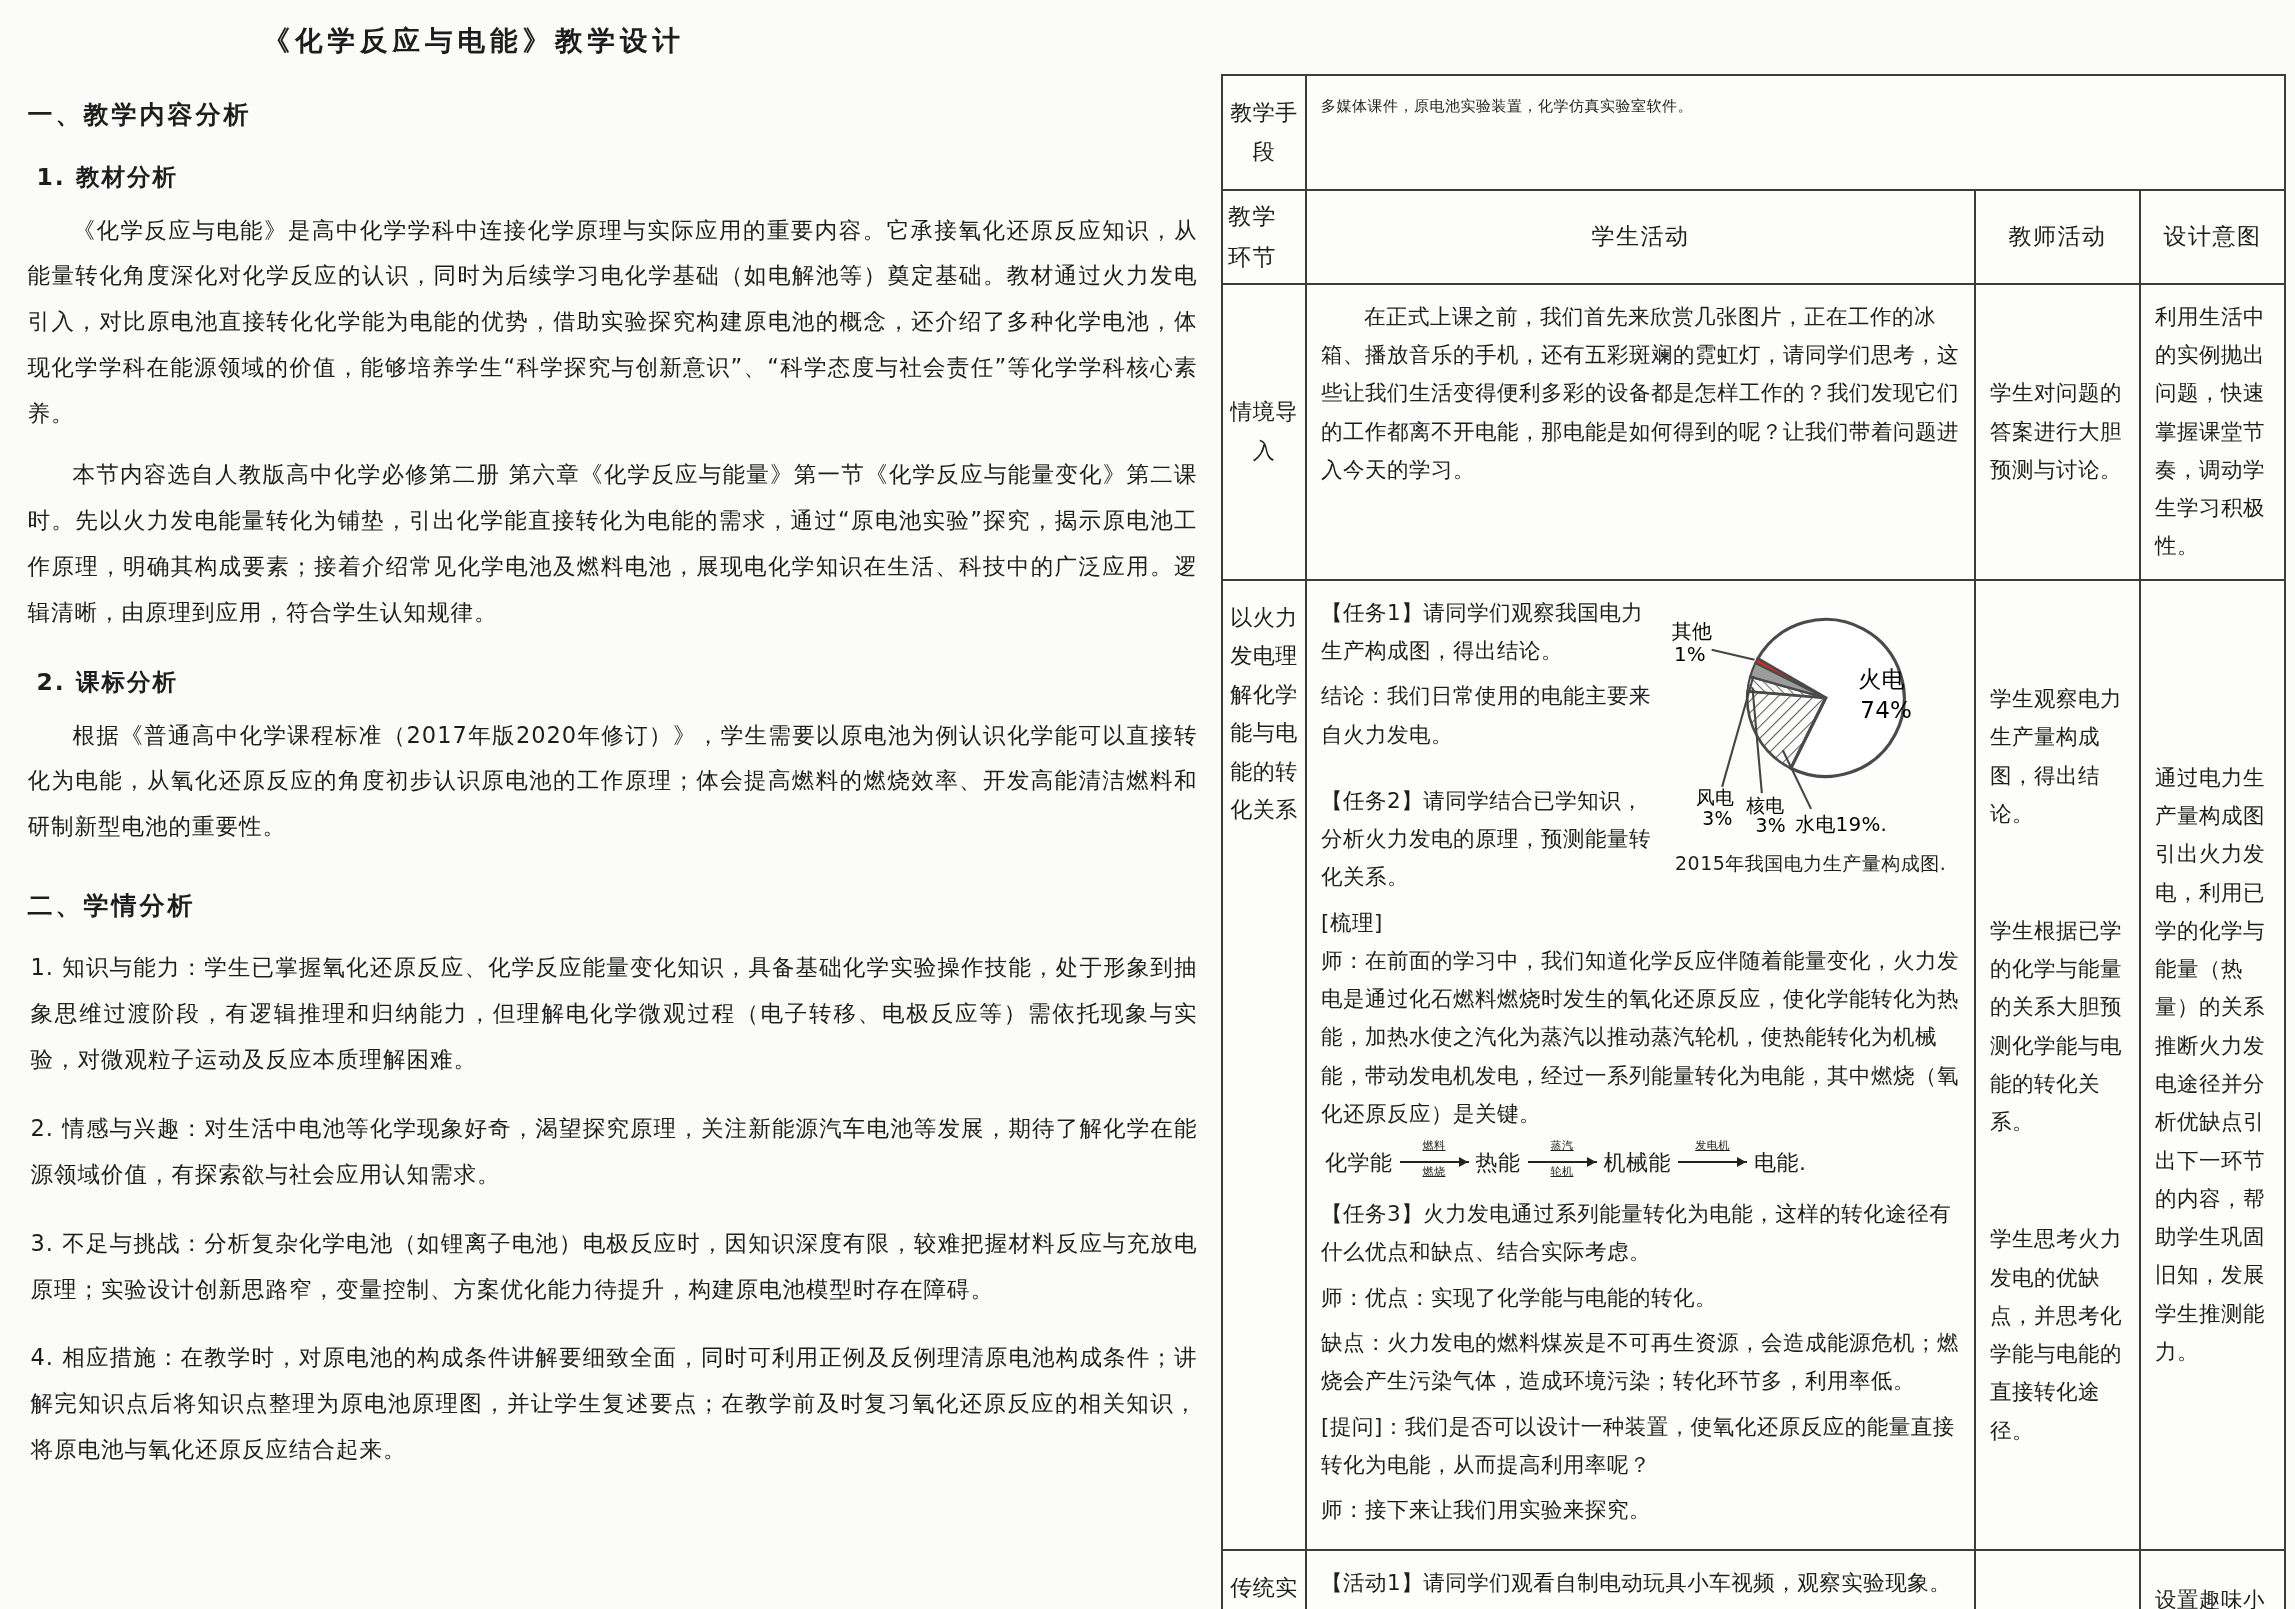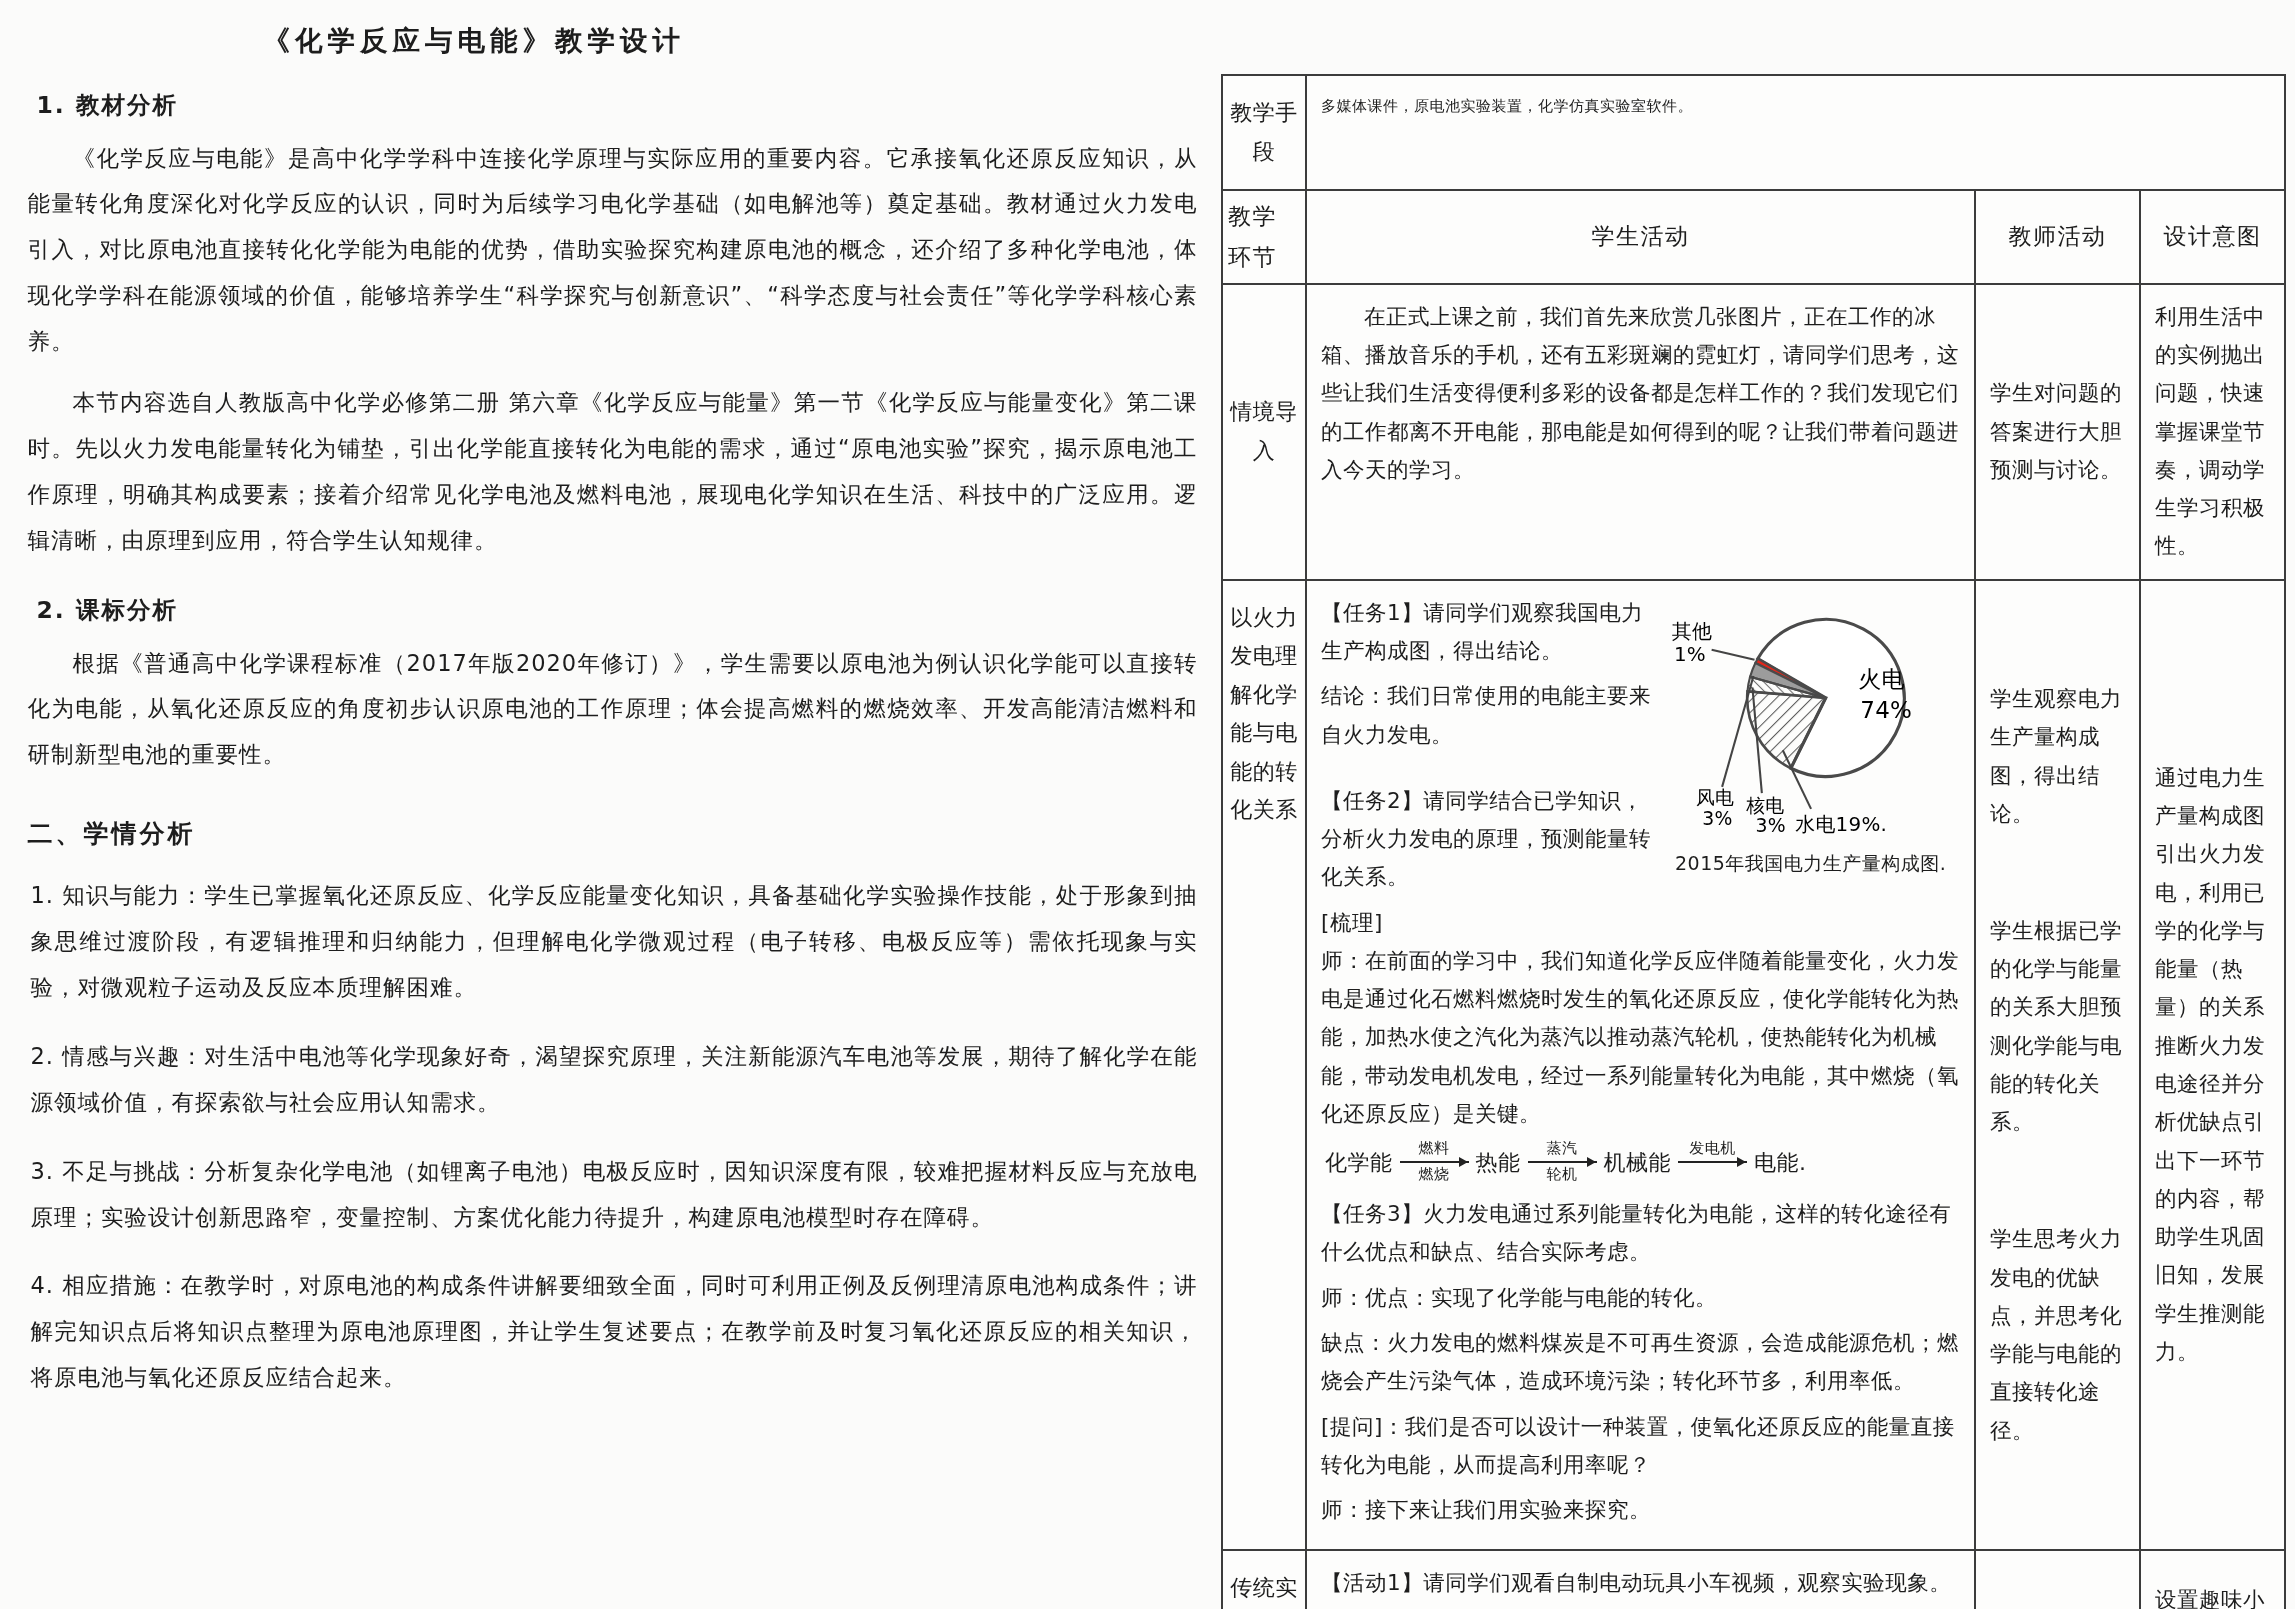--- a/index.html
+++ b/index.html
@@ -55,33 +55,34 @@
   
   .row2-top { display:flex; gap:5px; }
   .row2-top-left { flex:1 1 aupx; min-width:0; }
   .pie-block { width:300px; flex:0 0 300px; padding-top:15px; }
   .pie-caption { font-size:19px; margin-top:1px; margin-left:15px; }
 
   
   .flow { display:flex; align-items:center; gap:7px; margin:5px 0 11px 4px; flex-wrap:nowrap; }
   .flow-node { font-size:22px; white-space:nowrap; }
   .flow-arrow { display:inline-flex; flex-direction:column; align-items:center; line-height:1.1; }
-  .fa-top,.fa-bottom { font-size:15px; letter-spacing:0.5px; min-height:18px; }
+  .fa-top,.fa-bottom { font-size:11px; letter-spacing:0.5px; min-height:18px;text-decoration:underline; }
   .fa-line { width:69px; height:0; border-top:2.5px solid #222; position:relative; margin:3px 0; }
   .fa-line::after { content:""; position:absolute; right:-4px; top:-6.5px;
                     border:5.5px solid transparent; border-left:9px solid #222; }
   svg text { font-family:"DejaVu Sans", sans-serif; }
 </style>
 </head>
 <body>
 
 <div id="canvas">
 
   <div class="left-page">
     <div class="doc-title">《化学反应与电能》教学设计</div>
+    <div class="h1">一、教学内容分析</div>
     <div class="h2">1. 教材分析</div>
     <div class="para">《化学反应与电能》是高中化学学科中连接化学原理与实际应用的重要内容。它承接氧化还原反应知识，从能量转化角度深化对化学反应的认识，同时为后续学习电化学基础（如电解池等）奠定基础。教材通过火力发电引入，对比原电池直接转化化学能为电能的优势，借助实验探究构建原电池的概念，还介绍了多种化学电池，体现化学学科在能源领域的价值，能够培养学生“科学探究与创新意识”、“科学态度与社会责任”等化学学科核心素养。</div>
     <div class="para">本节内容选自人教版高中化学必修第二册 第六章《化学反应与能量》第一节《化学反应与能量变化》第二课时。先以火力发电能量转化为铺垫，引出化学能直接转化为电能的需求，通过“原电池实验”探究，揭示原电池工作原理，明确其构成要素；接着介绍常见化学电池及燃料电池，展现电化学知识在生活、科技中的广泛应用。逻辑清晰，由原理到应用，符合学生认知规律。</div>
     <div class="h2">2. 课标分析</div>
     <div class="para">根据《普通高中化学课程标准（2017年版2020年修订）》，学生需要以原电池为例认识化学能可以直接转化为电能，从氧化还原反应的角度初步认识原电池的工作原理；体会提高燃料的燃烧效率、开发高能清洁燃料和研制新型电池的重要性。</div>
     <div class="h1">二、学情分析</div>
     <div class="item">1. 知识与能力：学生已掌握氧化还原反应、化学反应能量变化知识，具备基础化学实验操作技能，处于形象到抽象思维过渡阶段，有逻辑推理和归纳能力，但理解电化学微观过程（电子转移、电极反应等）需依托现象与实验，对微观粒子运动及反应本质理解困难。</div>
     <div class="item">2. 情感与兴趣：对生活中电池等化学现象好奇，渴望探究原理，关注新能源汽车电池等发展，期待了解化学在能源领域价值，有探索欲与社会应用认知需求。</div>
     <div class="item">3. 不足与挑战：分析复杂化学电池（如锂离子电池）电极反应时，因知识深度有限，较难把握材料反应与充放电原理；实验设计创新思路窄，变量控制、方案优化能力待提升，构建原电池模型时存在障碍。</div>
     <div class="item">4. 相应措施：在教学时，对原电池的构成条件讲解要细致全面，同时可利用正例及反例理清原电池构成条件；讲解完知识点后将知识点整理为原电池原理图，并让学生复述要点；在教学前及时复习氧化还原反应的相关知识，将原电池与氧化还原反应结合起来。</div>

